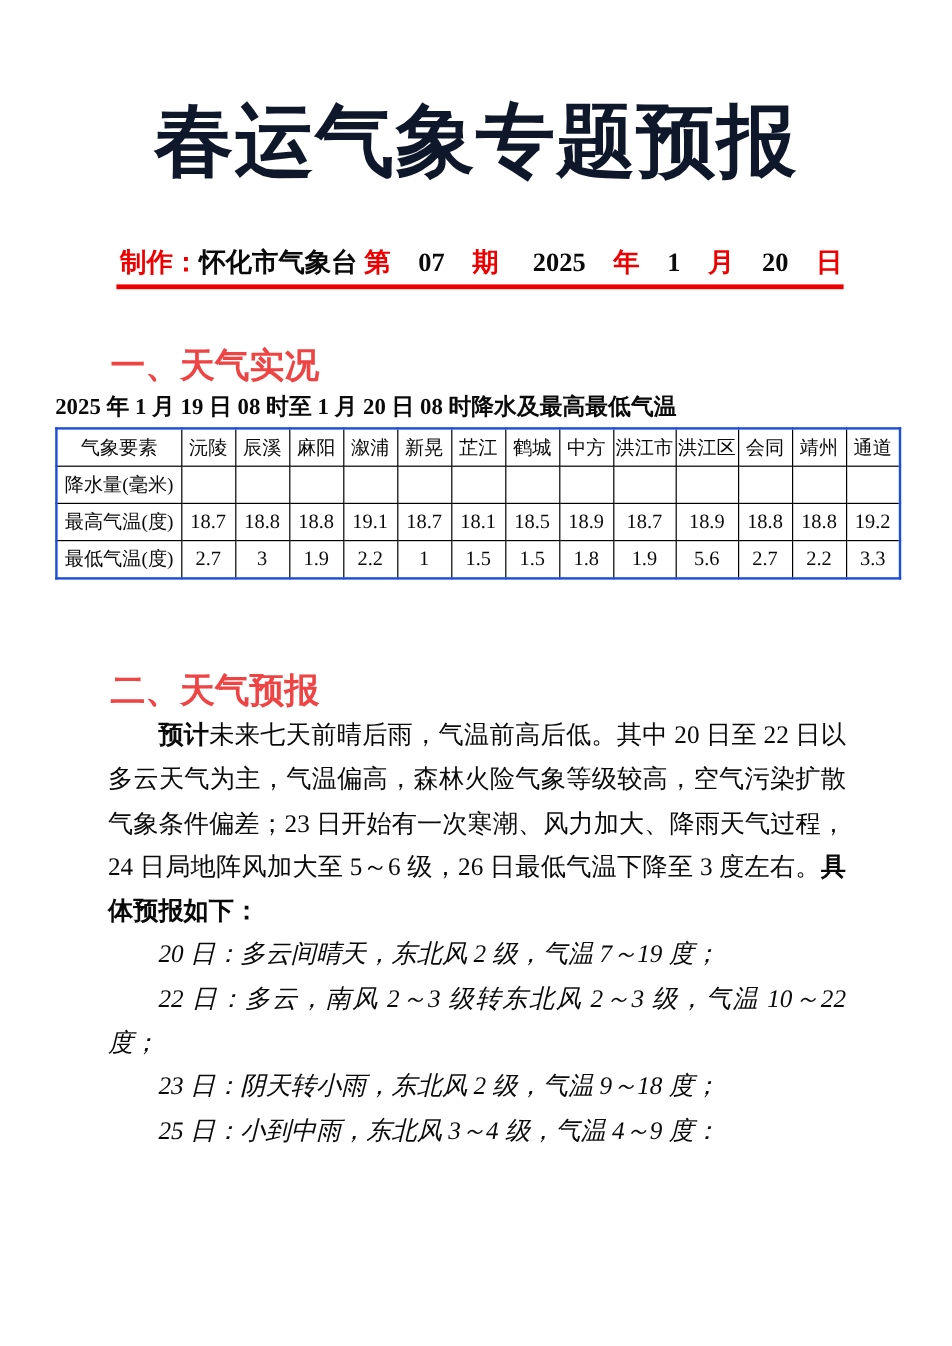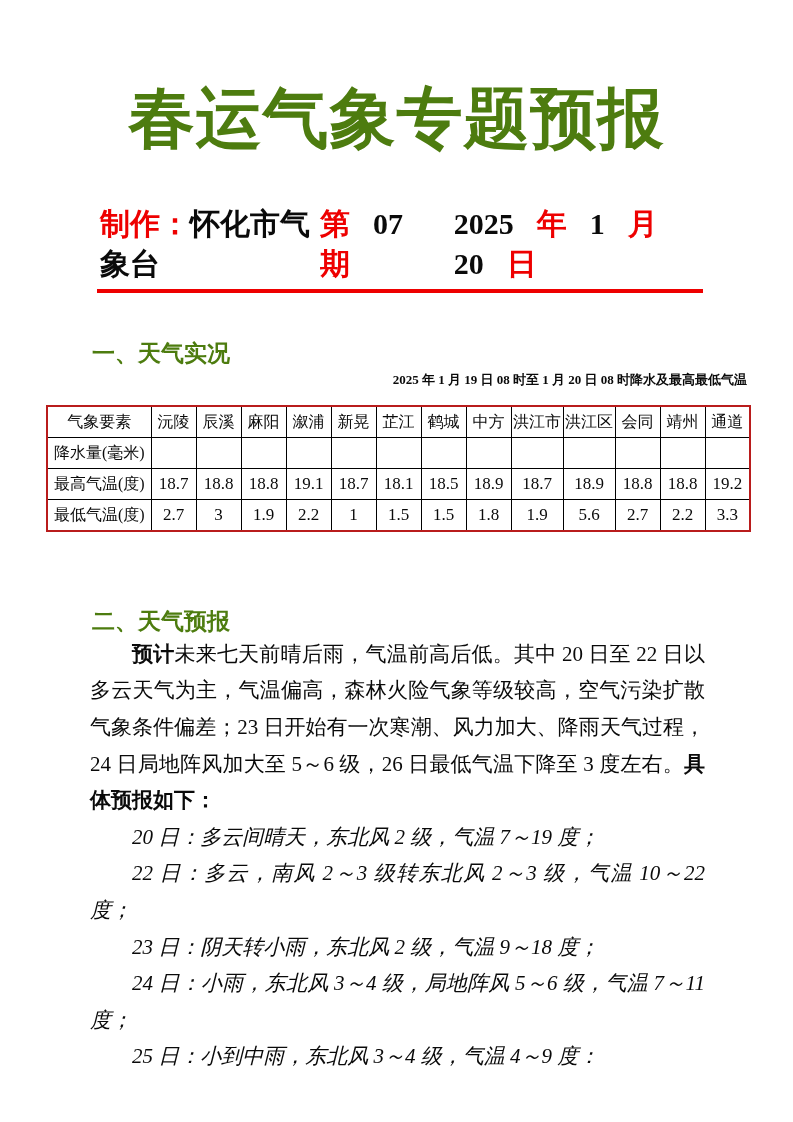--- a/index.html
+++ b/index.html
@@ -12,62 +12,62 @@
     font-family:"Liberation Serif","DejaVu Serif",serif;
     overflow:hidden;
     box-sizing:border-box;
   }
   .doc-title{
     margin:78px 0 0 0;
     text-align:center;
     font-size:66px;
     line-height:1.25;
     font-weight:bold;
-    color:#4d7c0f;
+    color:#0f172a;
     letter-spacing:1px;
     font-family:"Liberation Serif","DejaVu Serif",serif;
   }
   .masthead{
     display:flex;
     justify-content:space-between;
     align-items:baseline;
     margin:43px 91px 0 100px;
-    font-size:30px;
+    font-size:22px;
     line-height:1.35;
     font-weight:bold;
   }
   .masthead .red{color:#ee0000;}
   .masthead .num{margin:0 23px;}
   .rule{
     height:0;
     border-top:4px solid #ee0000;
     margin:4px 90px 0 97px;
   }
   .section-heading{
     margin:46px 0 0 92px;
     font-family:"Liberation Sans","DejaVu Sans",sans-serif;
     font-weight:bold;
-    font-size:23px;
+    font-size:29px;
     line-height:1.25;
-    color:#4d7c0f;
+    color:#ef4444;
   }
   .section-heading.second{margin-top:75px;}
   .table-title{
     margin:5px 46px 0 46px;
-    text-align:right;
-    font-size:13px;
+    text-align:left;
+    font-size:19px;
     line-height:1.3;
     font-weight:bold;
   }
   table.obs{
-    margin:16px 0 0 46px;
+    margin:3px 0 0 46px;
     border-collapse:collapse;
     table-layout:fixed;
     width:701px;
-    border:2px solid #b91c1c;
+    border:2px solid #1d4ed8;
   }
   table.obs td{
     border:1px solid #000;
     height:30px;
     text-align:center;
     vertical-align:middle;
     font-size:16px;
     padding:0 1px;
     overflow:hidden;
     white-space:nowrap;
@@ -194,16 +194,15 @@
     </tbody>
   </table>
 
   <h2 class="section-heading second">二、天气预报</h2>
 
   <p class="body-par"><span class="b">预计</span><span>未来七天前晴后雨，气温前高后低。其中 20 日至 22 日以多云天气为主，气温偏高，森林火险气象等级较高，空气污染扩散气象条件偏差；23 日开始有一次寒潮、风力加大、降雨天气过程，24 日局地阵风加大至 5～6 级，26 日最低气温下降至 3 度左右。</span><span class="b">具体预报如下：</span></p>
 
   <p class="daily">20 日：多云间晴天，东北风 2 级，气温 7～19 度；</p>
   <p class="daily">22 日：多云，南风 2～3 级转东北风 2～3 级，气温 10～22 度；</p>
   <p class="daily">23 日：阴天转小雨，东北风 2 级，气温 9～18 度；</p>
-  <p class="daily">24 日：小雨，东北风 3～4 级，局地阵风 5～6 级，气温 7～11 度；</p>
   <p class="daily">25 日：小到中雨，东北风 3～4 级，气温 4～9 度：</p>
 
 </div>
 
 </body></html>

